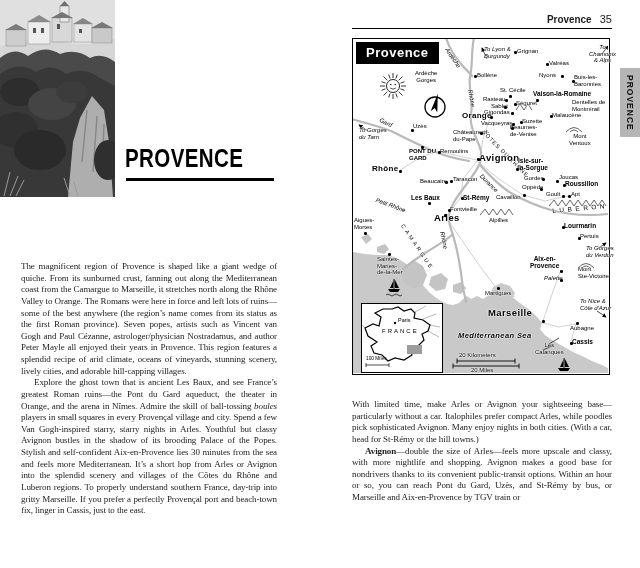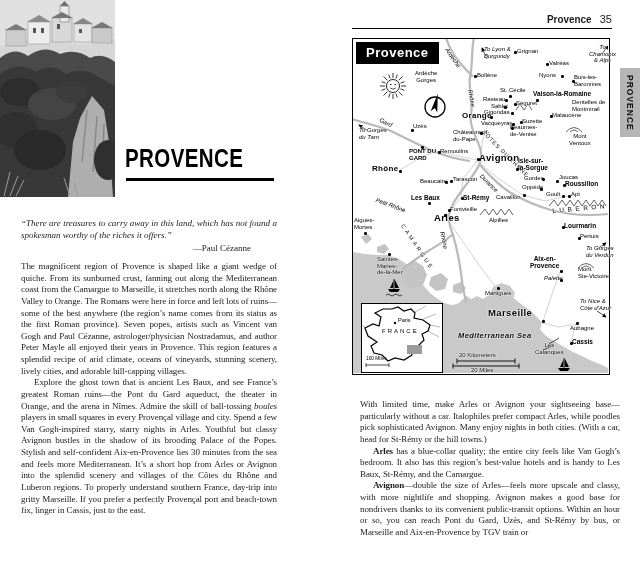--- a/index.html
+++ b/index.html
@@ -11,21 +11,21 @@
   .chapter-title{position:absolute;left:125px;top:146px;font-family:"Liberation Sans",sans-serif;
         font-weight:bold;font-size:25px;line-height:25px;letter-spacing:.5px;color:#000;
         transform:scaleX(.82);transform-origin:left top;white-space:nowrap;}
   .title-rule{position:absolute;left:126px;top:178px;width:148px;height:2.5px;background:#000;}
   .quote{position:absolute;left:21px;top:217px;width:256px;font-style:italic;font-size:9px;
         line-height:12.2px;text-align:justify;}
   .quote-attrib{font-style:normal;text-align:right;padding-right:26px;margin-top:1px;}
   .body-text{position:absolute;font-size:9px;line-height:11.63px;text-align:justify;
         letter-spacing:-.1px;}
   .left-body{left:21px;top:261px;width:256px;}
-  .right-body{left:352px;top:399px;width:260px;margin-left:8px;}
+  .right-body{left:352px;top:399px;width:260px;}
   .para{margin:0;}
   .para.indent{text-indent:13px;}
 
   
   .pg-header{position:absolute;top:13px;right:28px;display:flex;align-items:baseline;gap:8px;
         font-family:"Liberation Sans",sans-serif;}
   .pg-header .sec{font-weight:bold;font-size:11px;transform:scaleX(.9);transform-origin:right;}
   .pg-header .num{font-size:11px;}
   .header-rule{position:absolute;left:352px;top:28px;width:260px;height:1.2px;background:#000;}
   .side-tab{position:absolute;left:620px;top:68px;width:20px;height:69px;background:#b5b5b5;
@@ -103,24 +103,20 @@
       <polygon points="80,118 92,96 104,110 109,142 113,197 68,197 73,142" fill="#aeaeae"></polygon>
       <path d="M87,110 L82,162 M97,116 L93,172 M104,124 L102,178" stroke="#878787" stroke-width="1.4" fill="none"></path>
       <ellipse cx="108" cy="160" rx="14" ry="20" fill="#2f2f2f"></ellipse>
       <path d="M4,196 L10,172 M10,196 L18,176 M16,196 L24,180 M70,196 L64,178 M78,196 L74,182" stroke="#9b9b9b" stroke-width="1" fill="none"></path>
     </svg>
   </div>
 
   <div class="chapter-title">PROVENCE</div>
   <div class="title-rule"></div>
 
-  <div class="quote">
-    <div>“There are treasures to carry away in this land, which has not found a spokesman worthy of the riches it offers.”</div>
-    <div class="quote-attrib">—Paul Cézanne</div>
-  </div>
 
   <div class="body-text left-body">
       <p class="para"><span>The magnificent region of Provence is shaped like a giant wedge of quiche. From its sunburned crust, fanning out along the Mediterranean coast from the Camargue to Marseille, it stretches north along the Rhône Valley to Orange. The Romans were here in force and left lots of ruins—some of the best anywhere (the region’s name comes from its status as the first Roman province). Seven popes, artists such as Vincent van Gogh and Paul Cézanne, astrologer/physician Nostradamus, and author Peter Mayle all enjoyed their years in Provence. This region features a splendid recipe of arid climate, oceans of vineyards, stunning scenery, lively cities, and adorable hill-capping villages.</span></p>
       <p class="para indent"><span>Explore the ghost town that is ancient Les Baux, and see France’s greatest Roman ruins—the Pont du Gard aqueduct, the theater in Orange, and the arena in Nîmes. Admire the skill of ball-tossing </span><i>boules</i><span> players in small squares in every Provençal village and city. Spend a few Van Gogh-inspired starry, starry nights in Arles. Youthful but classy Avignon bustles in the shadow of its brooding Palace of the Popes. Stylish and self-confident Aix-en-Provence lies 30 minutes from the sea and feels more Mediterranean. It’s a short hop from Arles or Avignon into the splendid scenery and villages of the Côtes du Rhône and Luberon regions. To properly understand southern France, day-trip into gritty Marseille. If you prefer a perfectly Provençal port and beach-town fix, linger in Cassis, just to the east.</span></p>
     </div>
 
   <div class="pg-header">
     <span class="sec">Provence</span>
     <span class="num">35</span>
   </div>
@@ -397,17 +393,16 @@
         <span class="mdot" style="left: 207px; top: 240px;"></span>
         <span class="mdot" style="left: 223px; top: 283px;"></span>
         <span class="mdot" style="left: 217px; top: 303px;"></span>
         <span class="mdot" style="left: 189px; top: 281px;"></span>
       </div>
     <div class="map-title">Provence</div>
   </div>
 
   <div class="body-text right-body">
       <p class="para"><span>With limited time, make Arles or Avignon your sightseeing base—particularly without a car. Italophiles prefer compact Arles, while poodles pick sophisticated Avignon. Many enjoy nights in both cities. (With a car, head for St-Rémy or the hill towns.)</span></p>
-      <p class="para indent"><b>Arles</b><span> has a blue-collar quality; the entire city feels like Van Gogh’s bedroom. It also has this region’s best-value hotels and is handy to Les Baux, St-Rémy, and the Camargue.</span></p>
       <p class="para indent"><b>Avignon</b><span>—double the size of Arles—feels more upscale and classy, with more nightlife and shopping. Avignon makes a good base for nondrivers thanks to its convenient public-transit options. Within an hour or so, you can reach Pont du Gard, Uzès, and St-Rémy by bus, or Marseille and Aix-en-Provence by TGV train or</span></p>
     </div>
 
 </div>
 
 </body></html>

